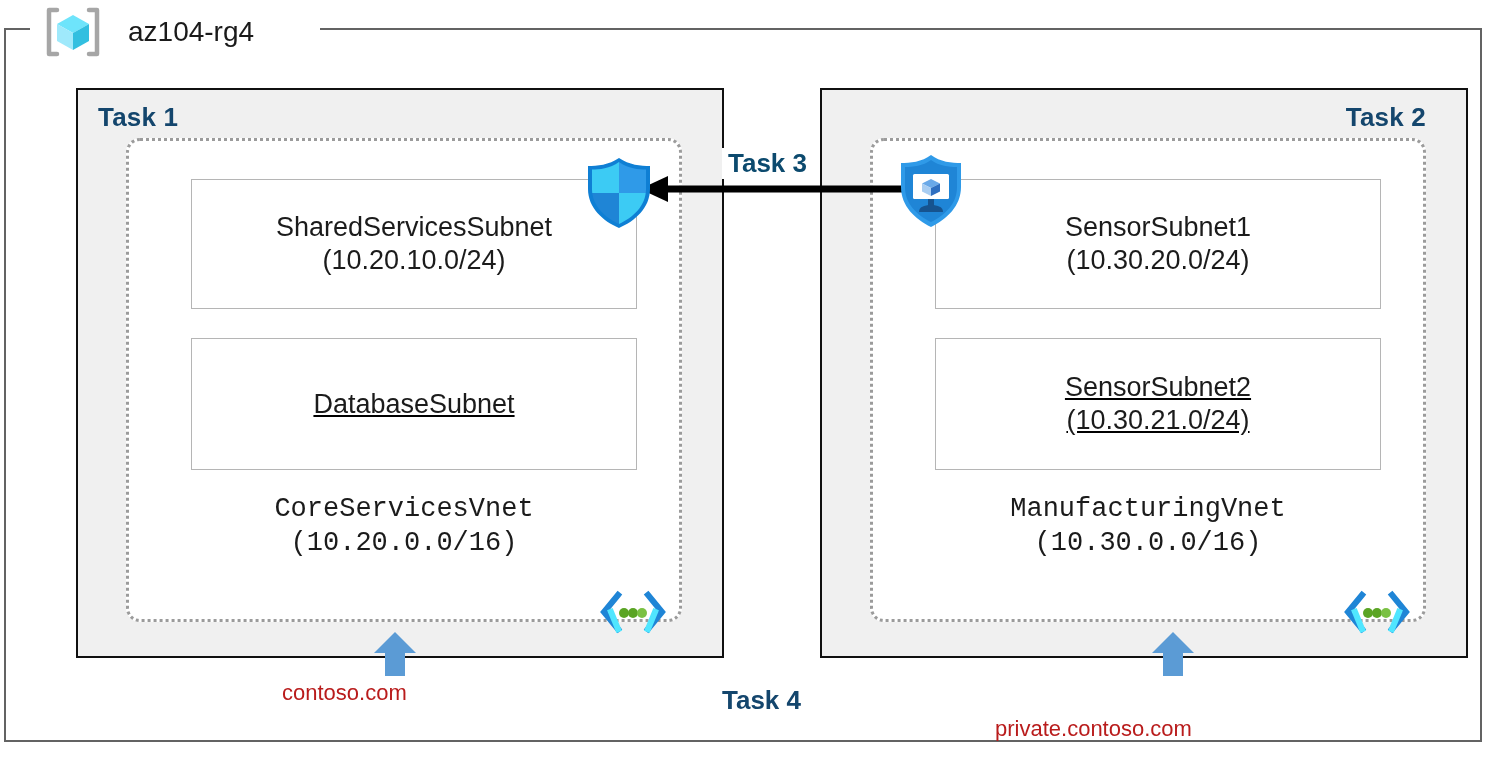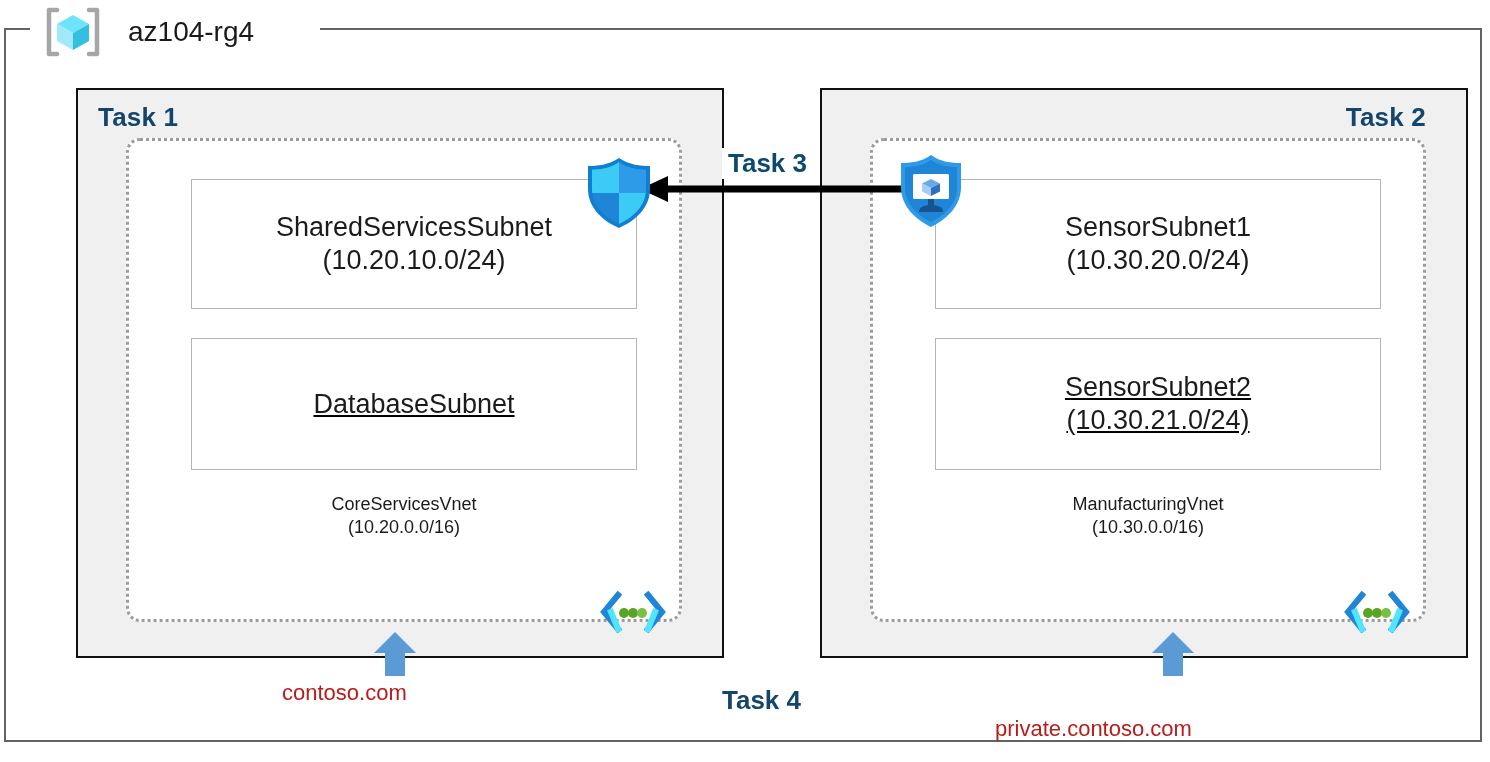--- a/index.html
+++ b/index.html
@@ -124,25 +124,26 @@
   
   .vnet-caption {
     position: absolute;
     left: 0;
     right: 0;
     top: 352px;
     text-align: center;
   }
   .vnet-name,
   .vnet-cidr {
-    font-size: 18px;
+    font-size: 27px;
     color: #1b1b1b;
     line-height: 1.25;
     white-space: nowrap;
     display: block;
+    font-family: Liberation Mono, monospace;
   }
 
   
   .vnet-glyph {
     position: absolute;
     right: 12px;
     bottom: -16px;
     width: 68px;
     height: 46px;
   }

